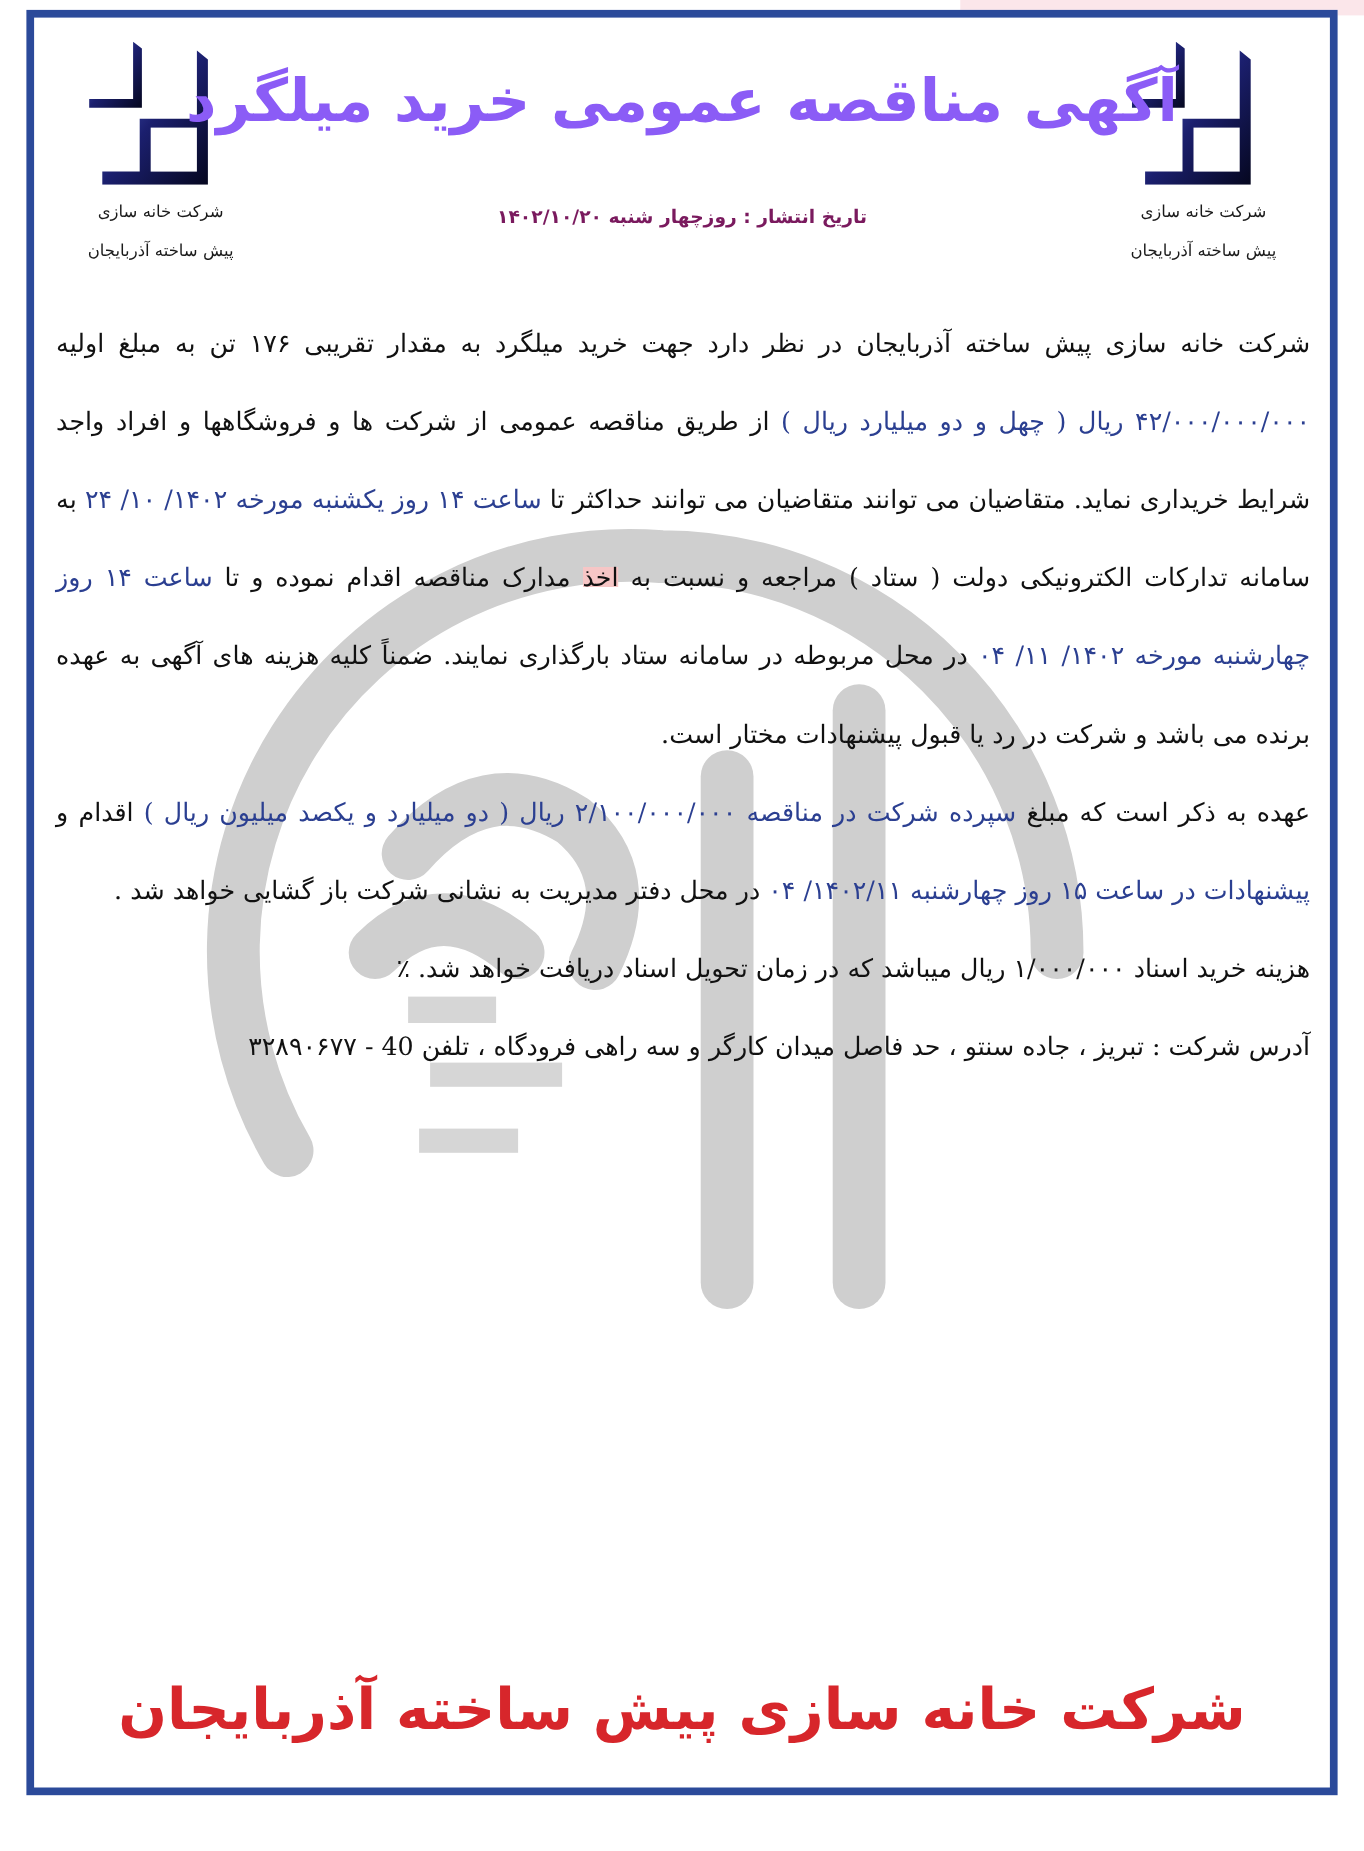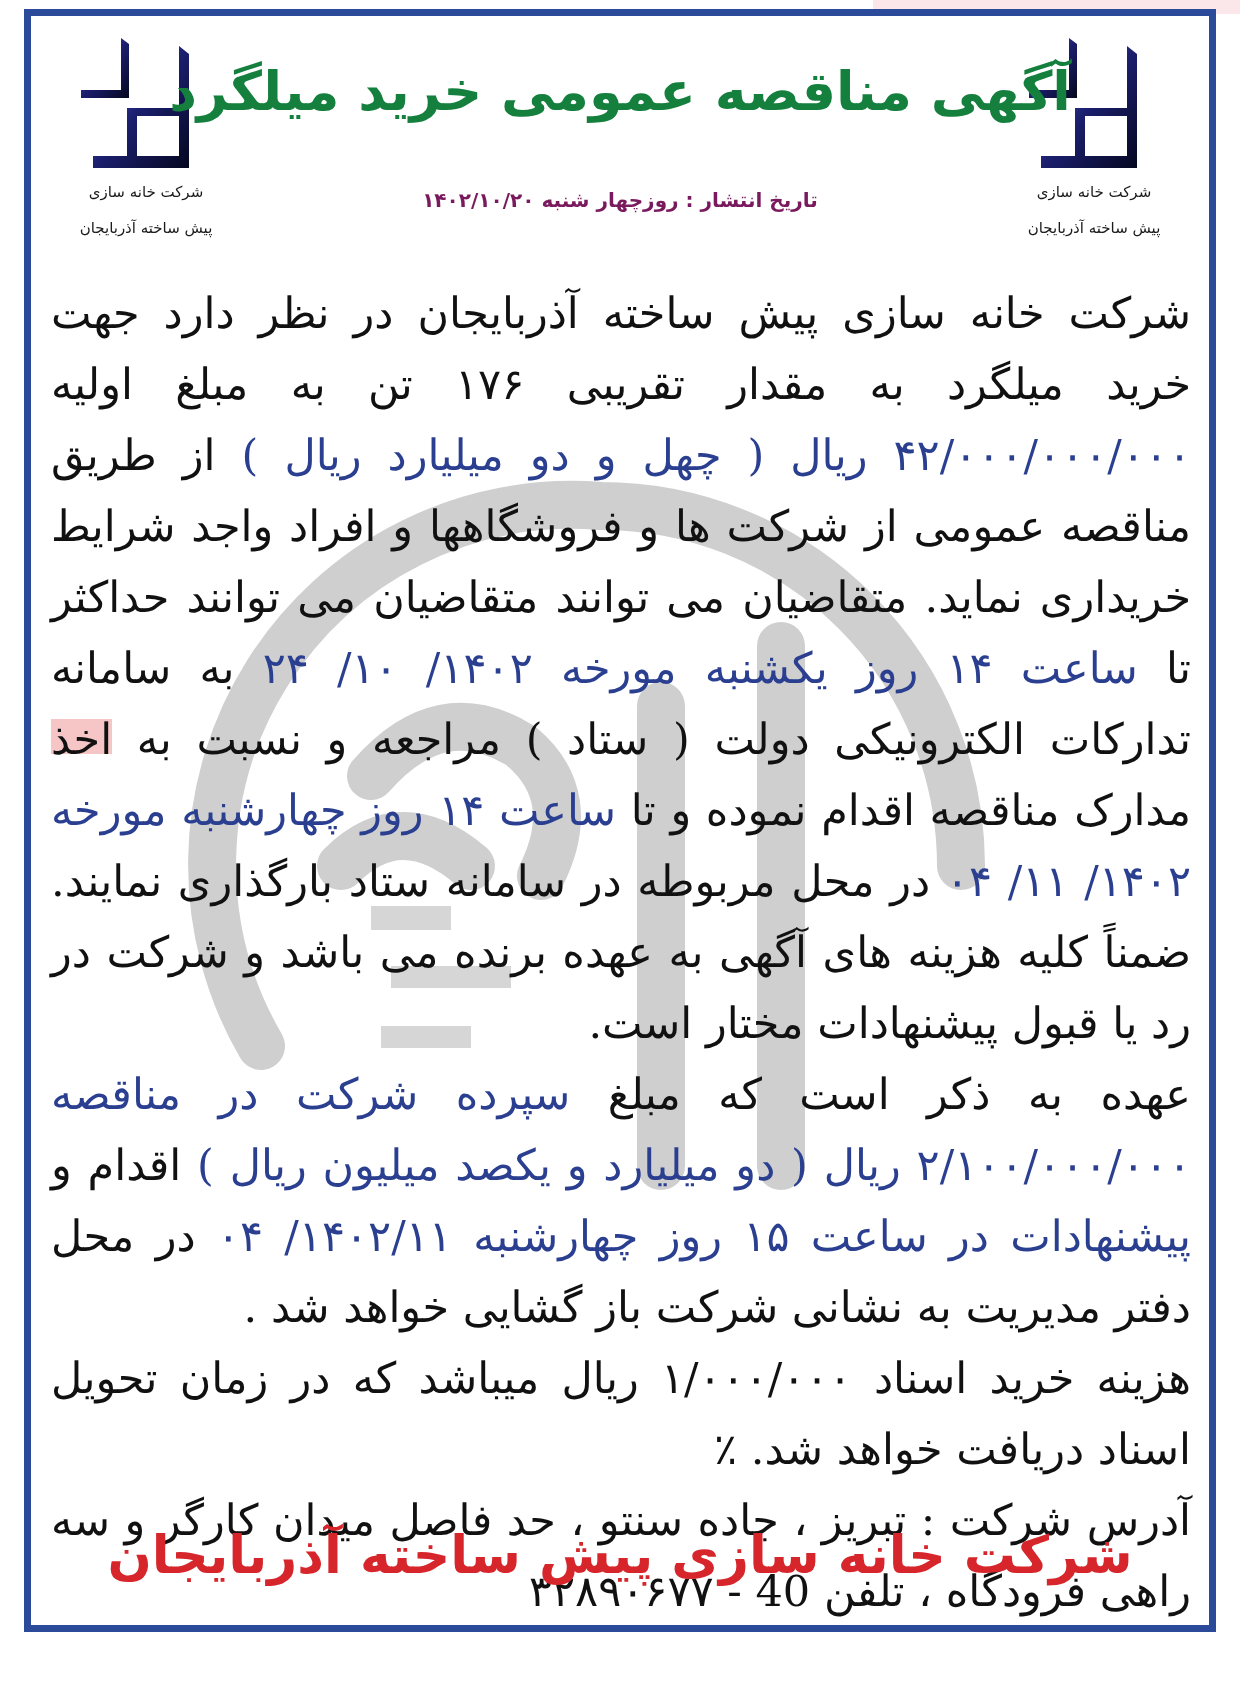--- a/index.html
+++ b/index.html
@@ -32,33 +32,33 @@
     .logo-block.left { left: 20px; }
     .logo { width: 130px; height: 130px; margin: 0 auto 6px auto; display: block; }
     .logo-caption {
       font-family: "DejaVu Sans", sans-serif; font-weight: normal;
       font-size: 15px; color: #1a1a1a; line-height: 36px; display: block;
     }
 
     .title {
       position: absolute; top: 44px; left: 0; right: 0; text-align: center;
       font-family: "DejaVu Sans", sans-serif; font-weight: bold;
-      font-size: 54px; color: #15803d; letter-spacing: -1px;
+      font-size: 54px; color: #8b5cf6; letter-spacing: -1px;
     }
     .pubdate {
       position: absolute; top: 172px; left: 0; right: 0; text-align: center;
       font-family: "DejaVu Sans", sans-serif; font-weight: bold;
-      font-size: 20px; color: #7a1a5e;
+      font-size: 17px; color: #7a1a5e;
     }
 
     
     .body-text {
       position: absolute; top: 262px; left: 20px; right: 18px;
       font-family: "DejaVu Serif", serif;
-      font-size: 43px; line-height: 71px; color: #111111;
+      font-size: 23px; line-height: 71px; color: #111111;
       text-align: justify; text-align-last: right;
     }
     .blue { color: #2b3f91; }
     .hl { background: linear-gradient(transparent 10%, #f6c6c6 10%, #f6c6c6 80%, transparent 80%); }
 
     .footer-name {
       position: absolute; bottom: 40px; left: 0; right: 0; text-align: center;
       font-family: "DejaVu Sans", sans-serif; font-weight: bold;
       font-size: 52px; color: #d7262b; letter-spacing: -1px; margin-top: 39px;
     }

